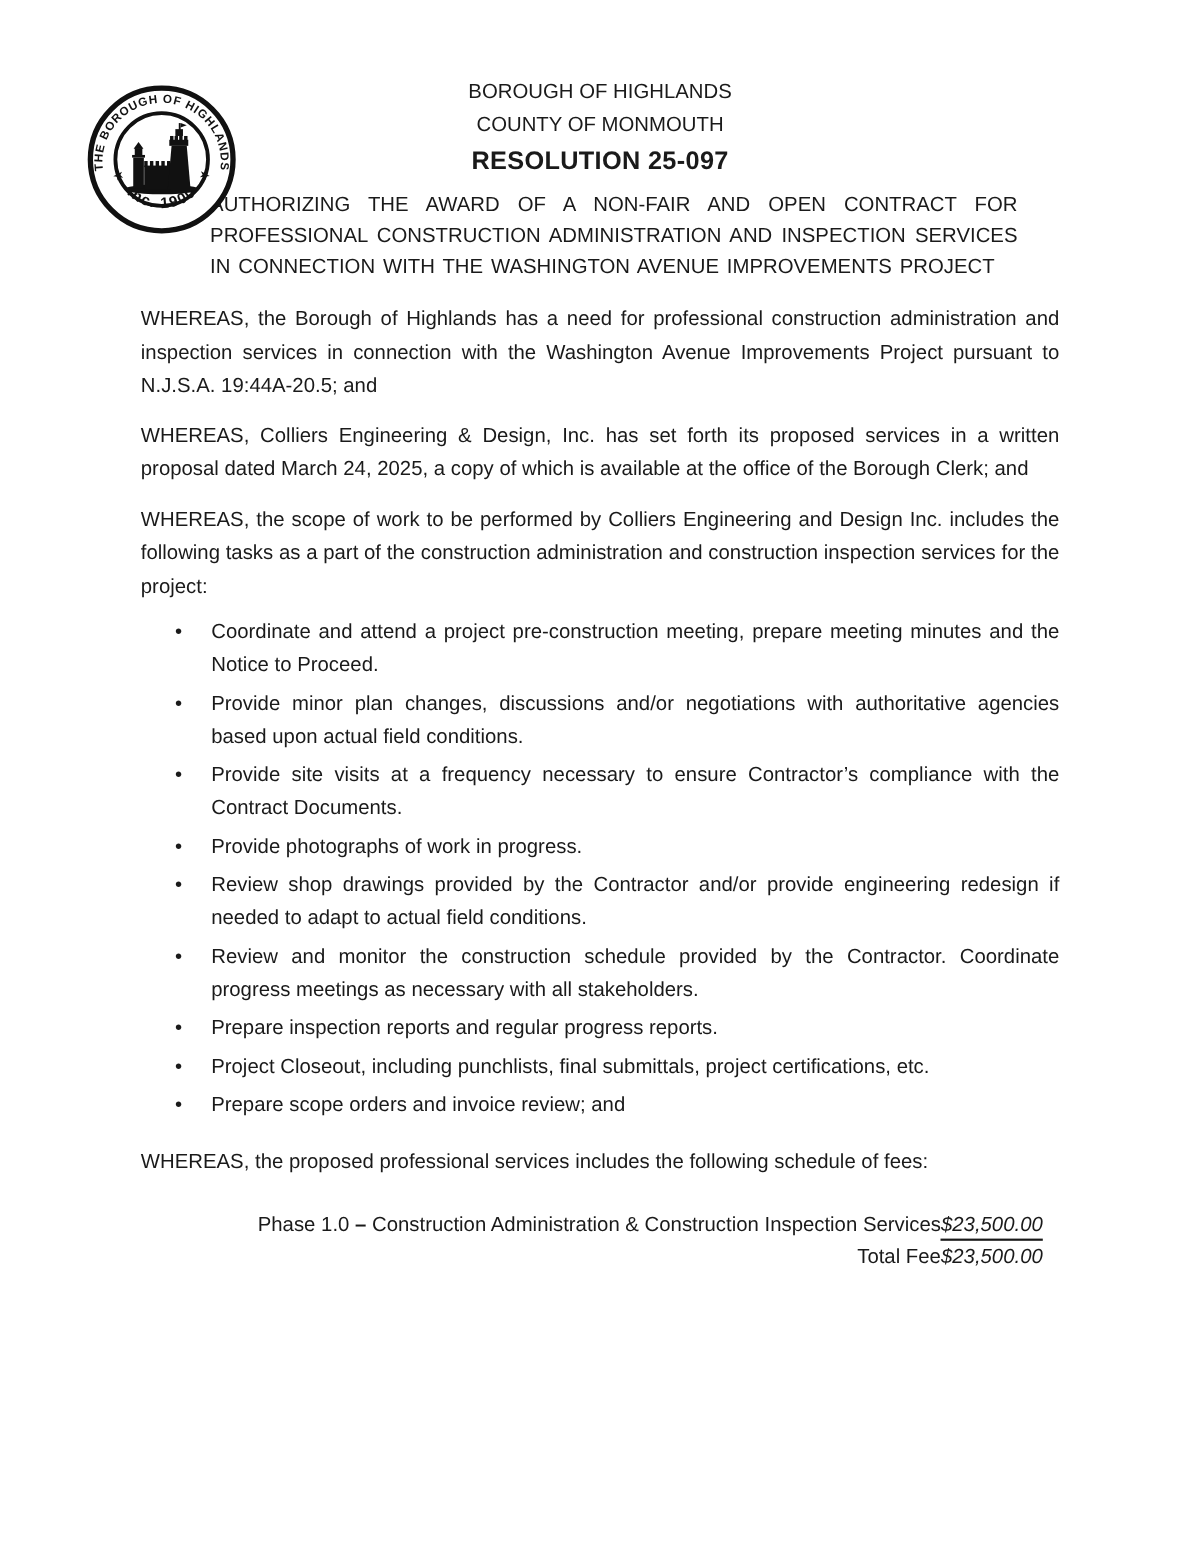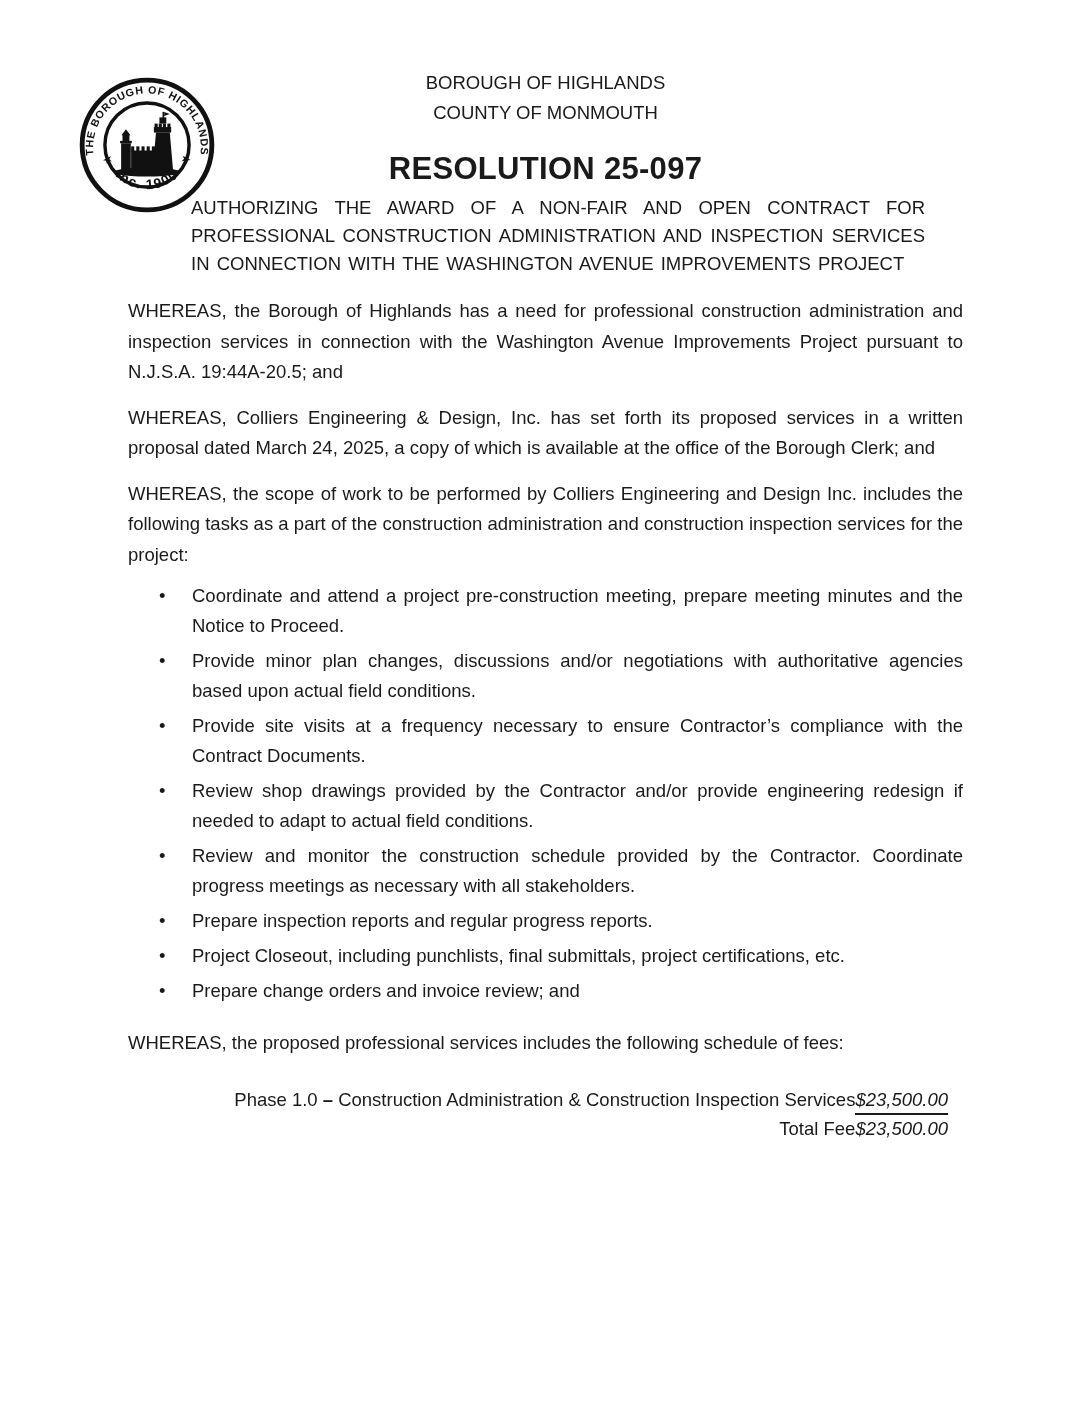--- a/index.html
+++ b/index.html
@@ -26,23 +26,22 @@
   }
   .seal svg { width: 100%; height: 100%; }
   .org-header {
     padding-top: 68px;
     text-align: center;
     line-height: 30px;
   }
   .res-number {
     text-align: center;
     font-weight: bold;
-    font-size: 31px;
+    font-size: 23px;
     line-height: 37px;
-    margin-top: 22px;
     letter-spacing: 0.3px;
   }
   .title-block {
     font-weight: normal;
     text-align: justify;
     line-height: 28px;
     margin: 7px 38px 12px 63px;
     word-spacing: 2px;
   }
   .para {
@@ -147,30 +146,31 @@
   <p class="para"><b>WHEREAS,</b><span> the scope of work to be performed by Colliers Engineering and Design Inc. includes the following tasks as a part of the construction administration and construction inspection services for the project:</span></p>
 
   <ul class="scope-list">
 
       <li><span>Coordinate and attend a project pre-construction meeting, prepare meeting minutes and the Notice to Proceed.</span></li>
 
       <li><span>Provide minor plan changes, discussions and/or negotiations with authoritative agencies based upon actual field conditions.</span></li>
 
       <li><span>Provide site visits at a frequency necessary to ensure Contractor’s compliance with the Contract Documents.</span></li>
 
+      <li><span>Provide photographs of work in progress.</span></li>
 
       <li><span>Review shop drawings provided by the Contractor and/or provide engineering redesign if needed to adapt to actual field conditions.</span></li>
 
       <li><span>Review and monitor the construction schedule provided by the Contractor. Coordinate progress meetings as necessary with all stakeholders.</span></li>
 
       <li><span>Prepare inspection reports and regular progress reports.</span></li>
 
       <li><span>Project Closeout, including punchlists, final submittals, project certifications, etc.</span></li>
 
-      <li><span>Prepare change orders and invoice review; and</span></li>
+      <li><span>Prepare scope orders and invoice review; and</span></li>
     </ul>
 
   <p class="para final-whereas"><b>WHEREAS,</b><span> the proposed professional services includes the following schedule of fees:</span></p>
 
   <div class="fees">
     <div class="fee-row">
       <span><span>Phase 1.0 </span><b>–</b><span> Construction Administration &amp; Construction Inspection Services</span></span>
       <span class="fee-amount underlined">$23,500.00</span>
     </div>
     <div class="fee-row">

